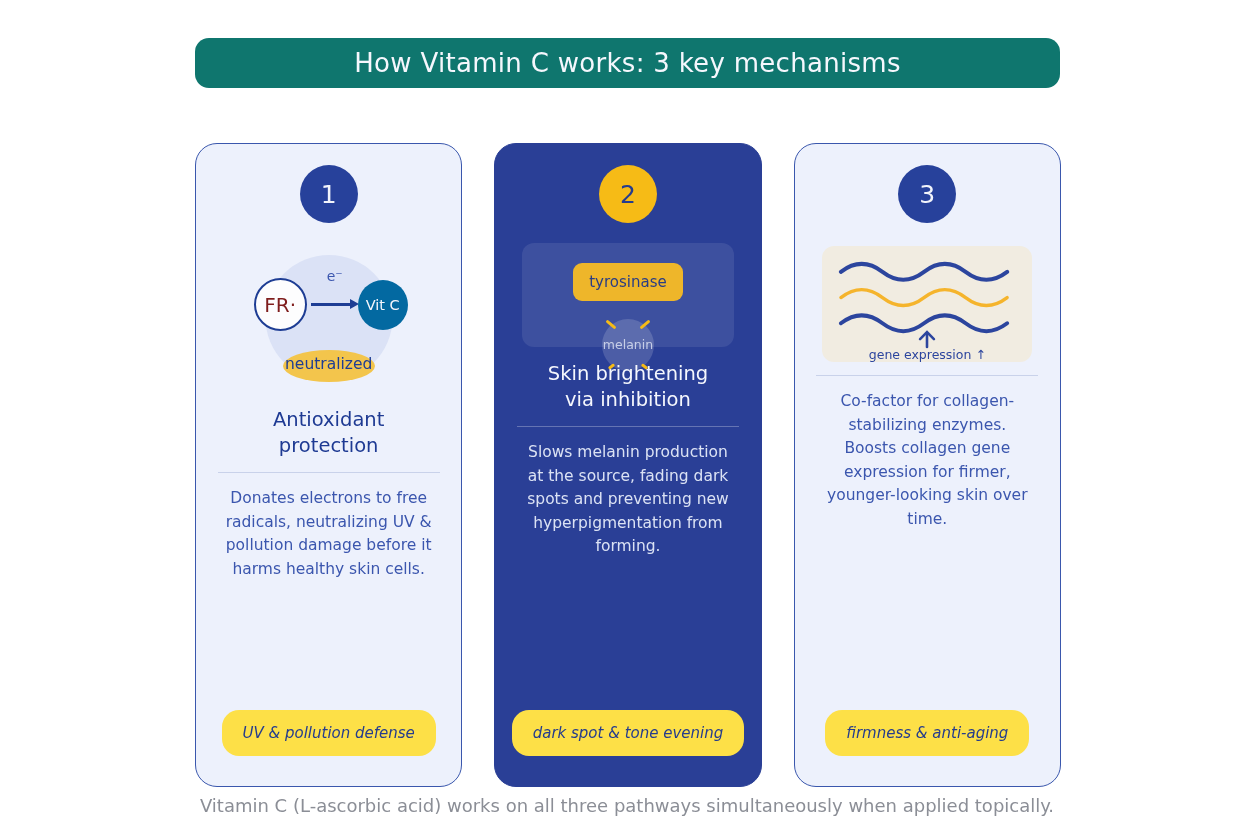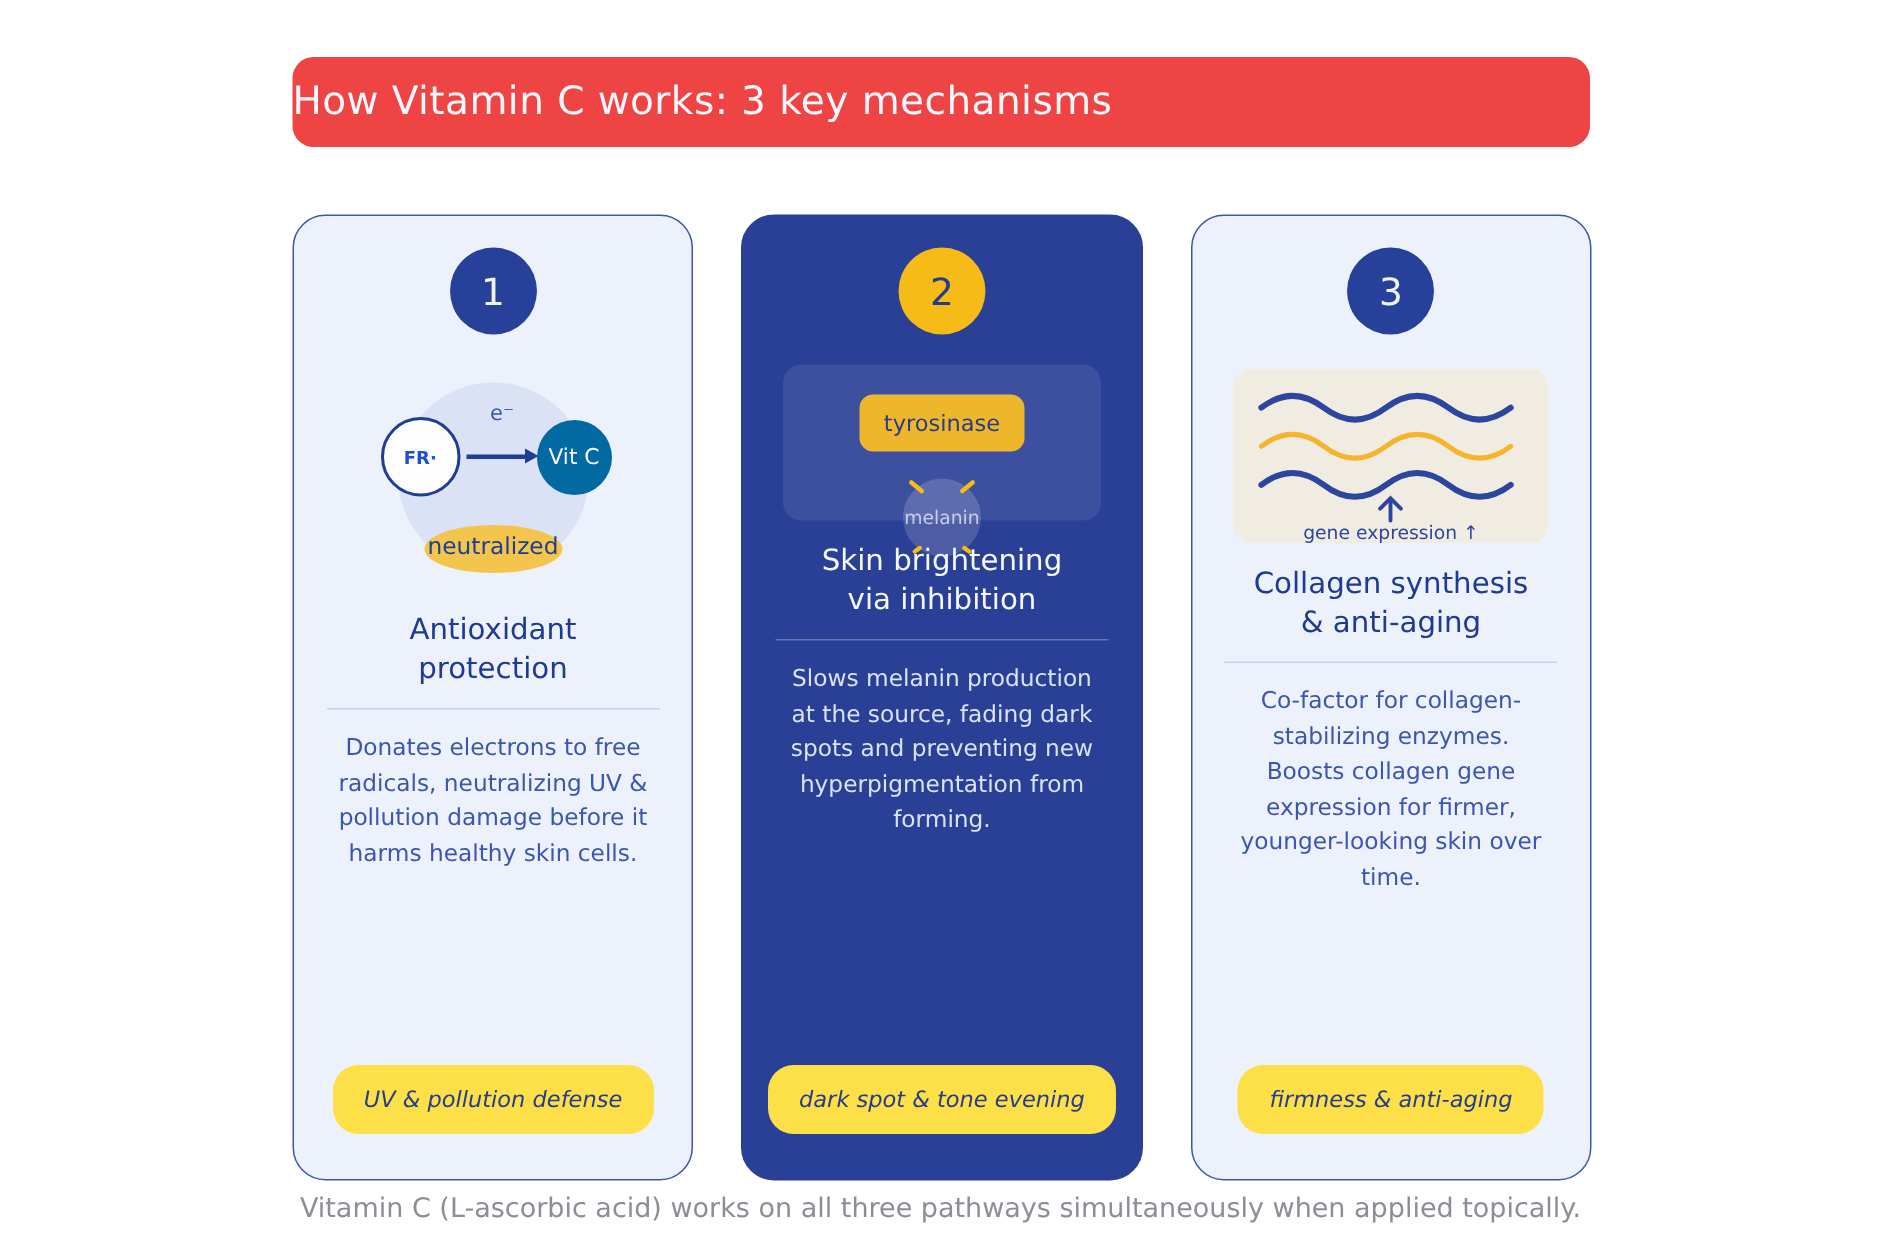--- a/index.html
+++ b/index.html
@@ -3,23 +3,23 @@
 <meta charset="utf-8">
 <style>
   * { margin:0; padding:0; box-sizing:border-box; }
   body { background:#ffffff; }
   .stage {
     position:relative; width:1254px; height:836px; background:#ffffff;
     font-family:"DejaVu Sans","Liberation Sans",sans-serif; overflow:hidden;
   }
   
   .header {
-    position:absolute; left:195px; top:38px; width:865px; height:60px;
-    background:#ef4444; border-radius:14px;
-    display:flex; align-items:center; justify-content:flex-start;
+    position:absolute; left:195px; top:38px; width:865px; height:50px;
+    background:#0f766e; border-radius:14px;
+    display:flex; align-items:center; justify-content:center;
   }
   .header-title { color:#f5f7fd; font-size:26px; letter-spacing:0.3px; }
   
   .cards {
     position:absolute; left:195px; top:143px; width:866px; height:644px;
     display:flex; gap:32px;
   }
   .card {
     flex:1 1 0; height:644px; border-radius:22px;
     display:flex; flex-direction:column; align-items:center;
@@ -57,22 +57,22 @@
     display:flex; align-items:center; justify-content:center; border:none;font-style:italic;
   }
   
   .illu1 { position:relative; margin-top:20px; width:170px; height:150px; }
   .illu1 .halo {
     position:absolute; left:50%; top:50%; transform:translate(-50%,-50%);
     width:127px; height:126px; border-radius:50%; background:#dbe2f6;
   }
   .illu1 .fr-circle {
     position:absolute; left:10px; top:35px; width:53px; height:53px; border-radius:50%;
-    background:#fdfdfe; border:2.5px solid #1e3d94; color:#1d4ed8;
-    display:flex; align-items:center; justify-content:center; font-size:12px;font-weight:bold;
+    background:#fdfdfe; border:2.5px solid #1e3d94; color:#7f1d1d;
+    display:flex; align-items:center; justify-content:center; font-size:20px;
   }
   .illu1 .e-label {
     position:absolute; left:68px; top:25px; width:46px; text-align:center;
     color:#3b56ae; font-size:14px;
   }
   .illu1 .arrow-line {
     position:absolute; left:67px; top:60px; width:42px; height:2.6px; background:#1e3d94;
   }
   .illu1 .arrow-head {
     position:absolute; left:106px; top:55.5px; width:0; height:0;
@@ -188,21 +188,20 @@
             <path d="M8,44 q 21,-16 42,0 q 21,16 42,0 q 21,-16 42,0 q 21,16 42,0" stroke="#f5b42c" stroke-width="3.4"></path>
             <path d="M8,70 q 21,-16 42,0 q 21,16 42,0 q 21,-16 42,0 q 21,16 42,0" stroke="#2c459e" stroke-width="4"></path>
             <g stroke="#2c459e" stroke-width="2.6">
               <line x1="95" y1="94" x2="95" y2="80"></line>
               <polyline points="88,86 95,79 102,86" fill="none"></polyline>
             </g>
           </g>
         </svg>
         <div class="gene-label">gene expression ↑</div>
       </div>
-      <div class="card-title">Collagen synthesis &amp; anti-aging</div>
       <div class="divider"></div>
       <div class="card-body">Co-factor for collagen-stabilizing enzymes. Boosts collagen gene expression for firmer, younger-looking skin over time.</div>
       <div class="spacer"></div>
       <div class="pill">firmness &amp; anti-aging</div>
     </div>
 
   </div>
 
   <div class="footer">Vitamin C (L-ascorbic acid) works on all three pathways simultaneously when applied topically.</div>
 

